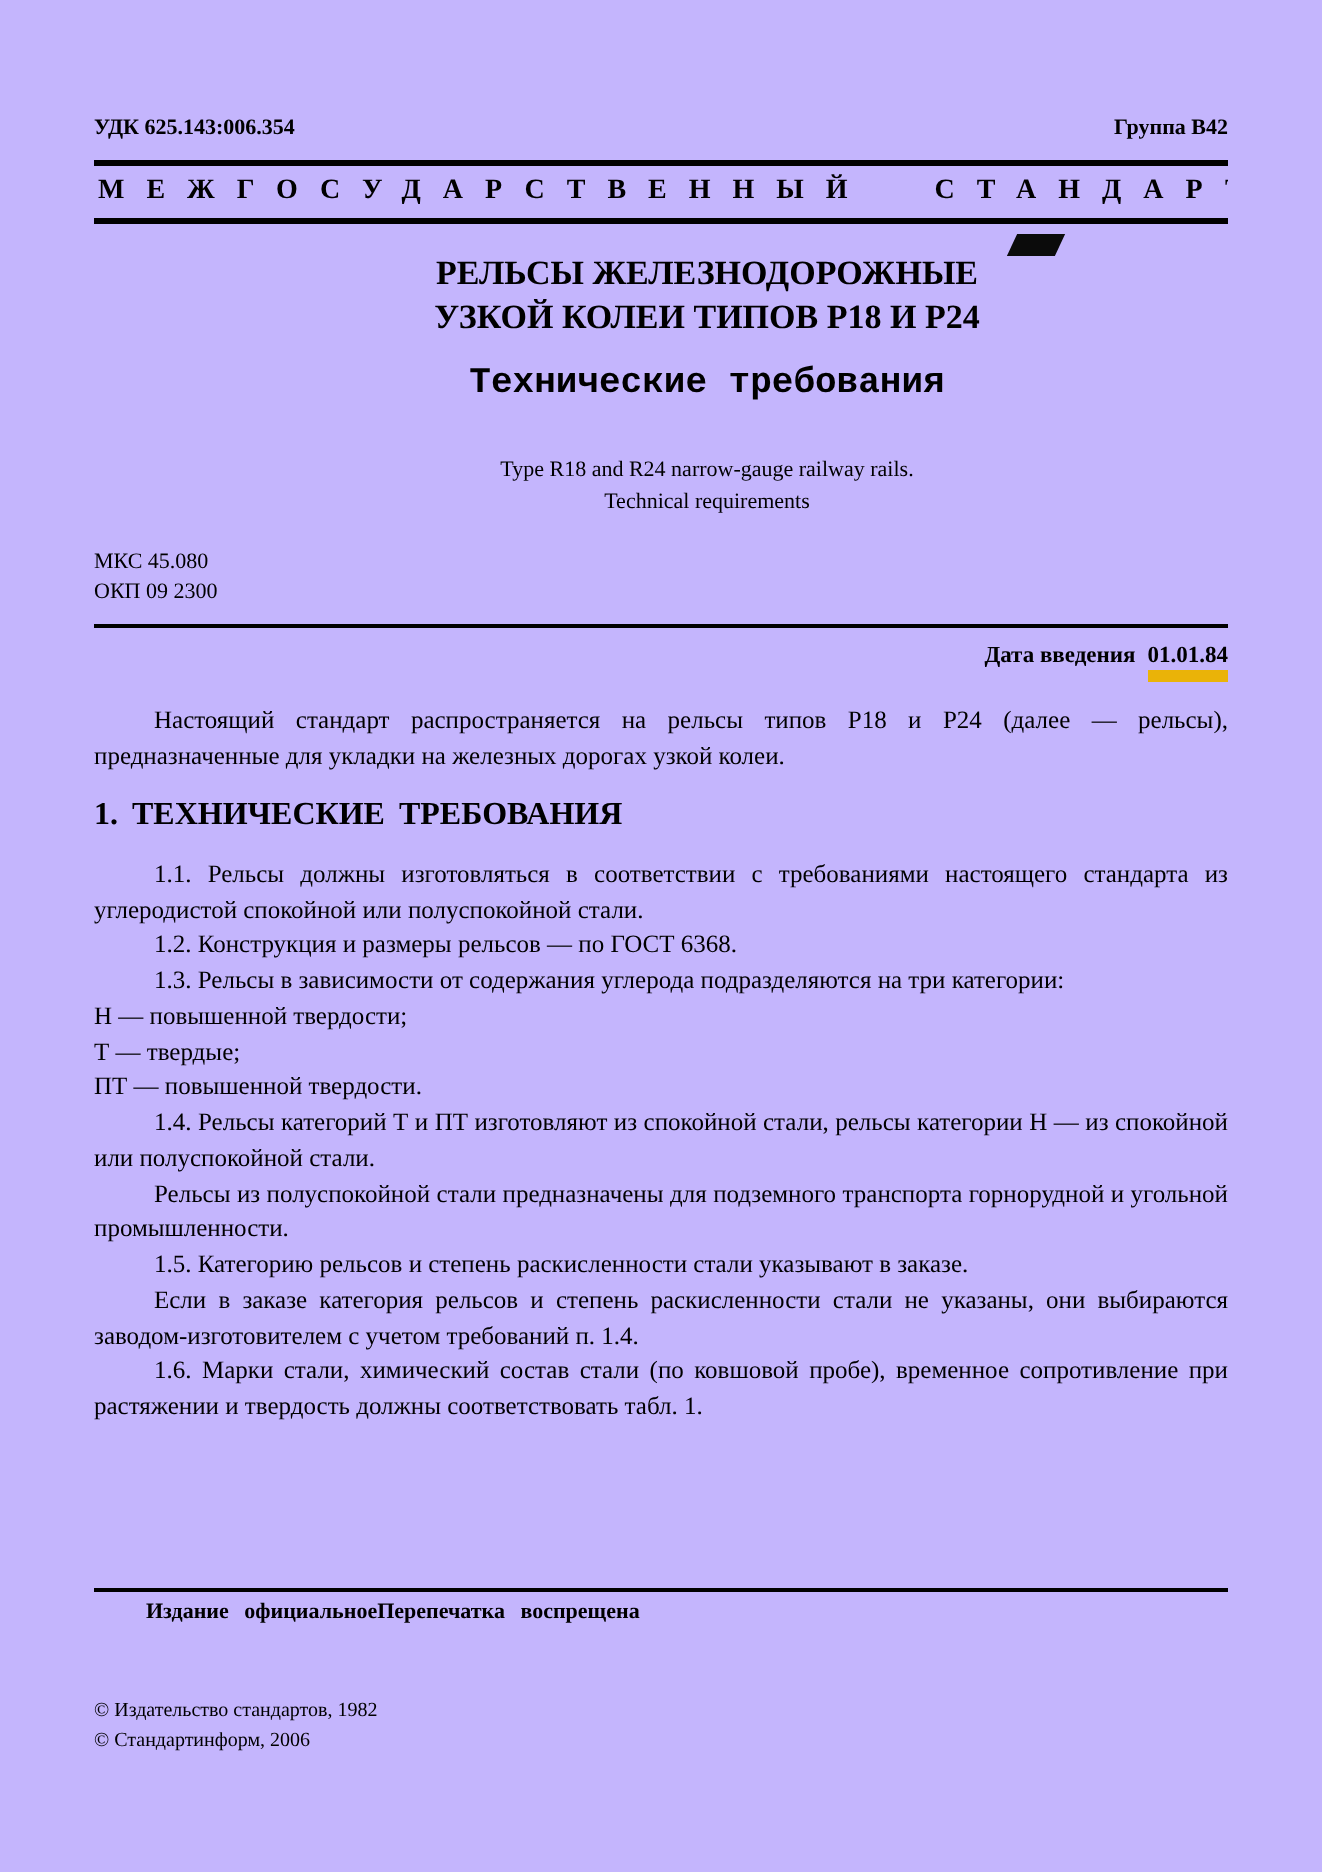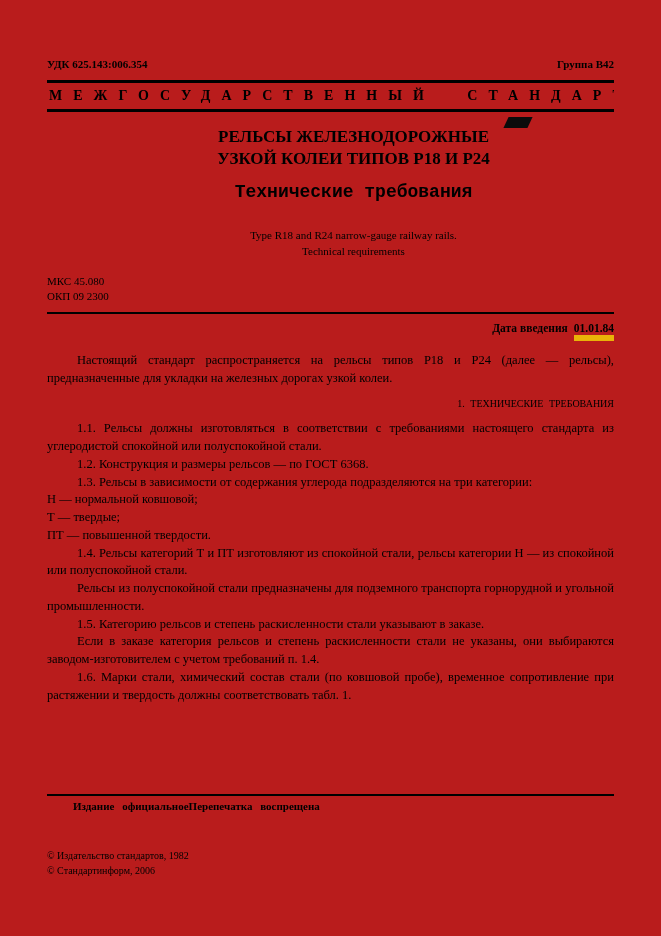--- a/index.html
+++ b/index.html
@@ -8,21 +8,21 @@
   body {
     width: 661px; height: 936px;
     font-family: "Liberation Serif", "DejaVu Serif", serif;
     color: #000;
   }
   .page {
     position: relative;
     width: 661px; height: 936px;
     padding: 58px 47px 58px 47px;
     display: flex; flex-direction: column;
-    background: #b91c1c;
+    background: #c4b5fd;
     overflow: hidden;
   }
   .topline {
     display: flex; justify-content: space-between;
     font-size: 11px; font-weight: bold;
     margin-bottom: 10px;
   }
   .rule { background: #000; height: 2px; border: 0; }
   .rule.thick { height: 3px; }
   .banner-text {
@@ -49,22 +49,22 @@
   }
   .date-value { margin-left: 6px; border-bottom: 6px solid #eab308; padding-bottom: 1px; }
   .body-text {
     margin-top: 18px;
     font-size: 12.5px; line-height: 1.42;
     text-align: justify;
   }
   .body-text p { margin: 0; }
   p.indent { text-indent: 30px; }
   .section-heading {
-    text-align: right; font-weight: normal;
-    font-size: 10px;
+    text-align: left; font-weight: bold;
+    font-size: 16px;
     margin: 10px 0 9px 0;
     word-spacing: 3px;
   }
   .footer-block { margin-top: auto; }
   .footer-line {
     display: flex; justify-content: flex-start;
     font-size: 11px; font-weight: bold;
     margin-top: 4px; word-spacing: 5px; margin-left: 26px;
   }
   .copyright { text-align: left; font-size: 10px; line-height: 1.5; margin-top: 36px; }
@@ -116,21 +116,21 @@
   </div>
 
   <div class="body-text">
     <p class="indent">Настоящий стандарт распространяется на рельсы типов Р18 и Р24 (далее — рельсы), предназначенные для укладки на железных дорогах узкой колеи.</p>
 
     <div class="section-heading">1. ТЕХНИЧЕСКИЕ ТРЕБОВАНИЯ</div>
 
     <p class="indent">1.1. Рельсы должны изготовляться в соответствии с требованиями настоящего стандарта из углеродистой спокойной или полуспокойной стали.</p>
     <p class="indent">1.2. Конструкция и размеры рельсов — по ГОСТ 6368.</p>
     <p class="indent">1.3. Рельсы в зависимости от содержания углерода подразделяются на три категории:</p>
-    <p>Н — нормальной ковшовой;</p>
+    <p>Н — повышенной твердости;</p>
     <p>Т — твердые;</p>
     <p>ПТ — повышенной твердости.</p>
     <p class="indent">1.4. Рельсы категорий Т и ПТ изготовляют из спокойной стали, рельсы категории Н — из спокойной или полуспокойной стали.</p>
     <p class="indent">Рельсы из полуспокойной стали предназначены для подземного транспорта горнорудной и угольной промышленности.</p>
     <p class="indent">1.5. Категорию рельсов и степень раскисленности стали указывают в заказе.</p>
     <p class="indent">Если в заказе категория рельсов и степень раскисленности стали не указаны, они выбираются заводом-изготовителем с учетом требований п. 1.4.</p>
     <p class="indent">1.6. Марки стали, химический состав стали (по ковшовой пробе), временное сопротивление при растяжении и твердость должны соответствовать табл. 1.</p>
   </div>
 
   <div class="footer-block">

